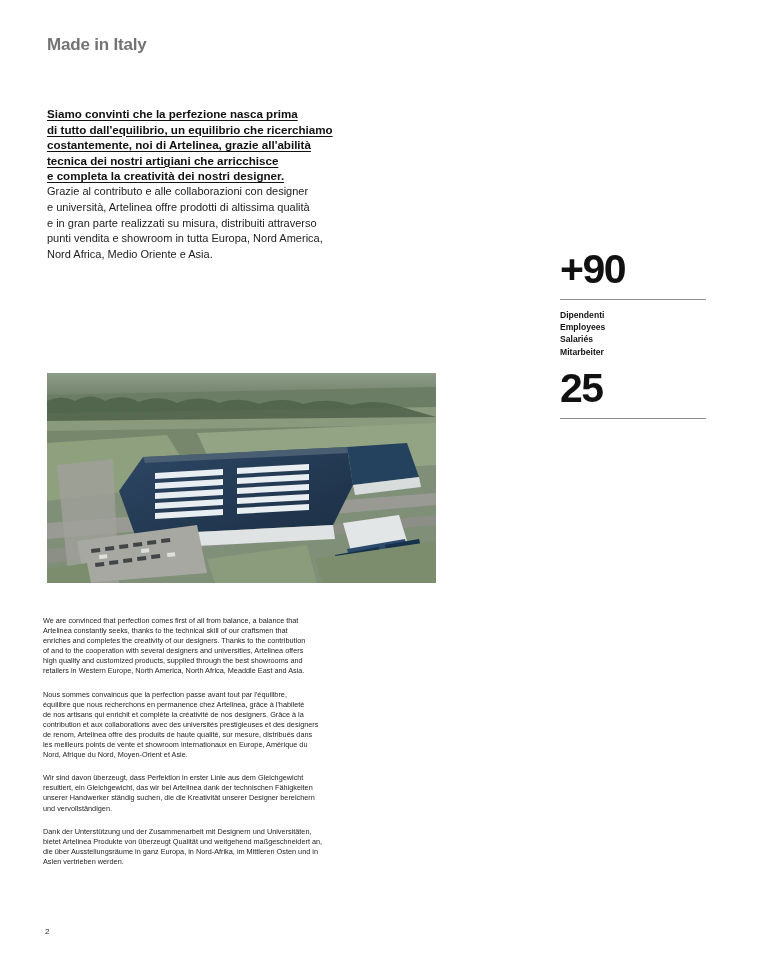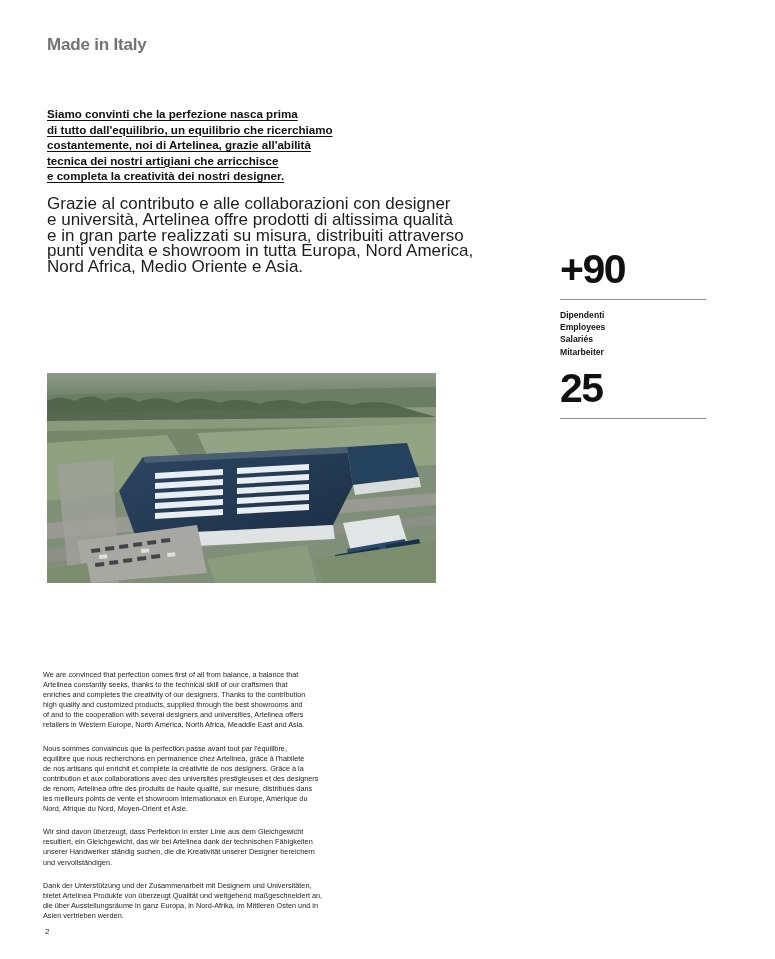--- a/index.html
+++ b/index.html
@@ -47,23 +47,23 @@
     display: block;
     text-decoration: underline;
     text-underline-offset: 2px;
     white-space: nowrap;
   }
 
   
   .it-body {
     position: absolute;
     left: 47px;
-    top: 196px;
+    top: 184px;
     width: 340px;
-    font-size: 17px;
+    font-size: 11px;
     line-height: 15.8px;
     color: #1d1d1d;
   }
   .it-body .ln { display: block; white-space: nowrap; }
 
   
   .photo {
     position: absolute;
     left: 47px;
     top: 373px;
@@ -100,21 +100,21 @@
     line-height: 12.2px;
     color: #141414;
   }
   .stat-lines .ln { display: block; white-space: nowrap; }
   .stat-block-2 { margin-top: 8px; }
 
   
   .foot {
     position: absolute;
     left: 43px;
-    top: 670px;
+    top: 616px;
     width: 330px;
   }
   .foot p {
     margin: 0 0 13px 0;
     font-size: 7.3px;
     line-height: 10.1px;
     color: #1d1d1d;
   }
   .foot p .ln { display: block; white-space: nowrap; }
   .foot p:last-child { margin-bottom: 0; }
@@ -255,22 +255,22 @@
     </div>
 
   </div>
 
   <div class="foot">
 
     <p>
       <span class="ln">We are convinced that perfection comes first of all from balance, a balance that</span>
       <span class="ln">Artelinea constantly seeks, thanks to the technical skill of our craftsmen that</span>
       <span class="ln">enriches and completes the creativity of our designers. Thanks to the contribution</span>
+      <span class="ln">of and to the cooperation with several designers and universities, Artelinea offers</span>
       <span class="ln">high quality and customized products, supplied through the best showrooms and</span>
-      <span class="ln">of and to the cooperation with several designers and universities, Artelinea offers</span>
       <span class="ln">retailers in Western Europe, North America, North Africa, Meaddle East and Asia.</span>
     </p>
 
     <p>
       <span class="ln">Nous sommes convaincus que la perfection passe avant tout par l'équilibre,</span>
       <span class="ln">équilibre que nous recherchons en permanence chez Artelinea, grâce à l'habileté</span>
       <span class="ln">de nos artisans qui enrichit et complète la créativité de nos designers. Grâce à la</span>
       <span class="ln">contribution et aux collaborations avec des universités prestigieuses et des designers</span>
       <span class="ln">de renom, Artelinea offre des produits de haute qualité, sur mesure, distribués dans</span>
       <span class="ln">les meilleurs points de vente et showroom internationaux en Europe, Amérique du</span>

